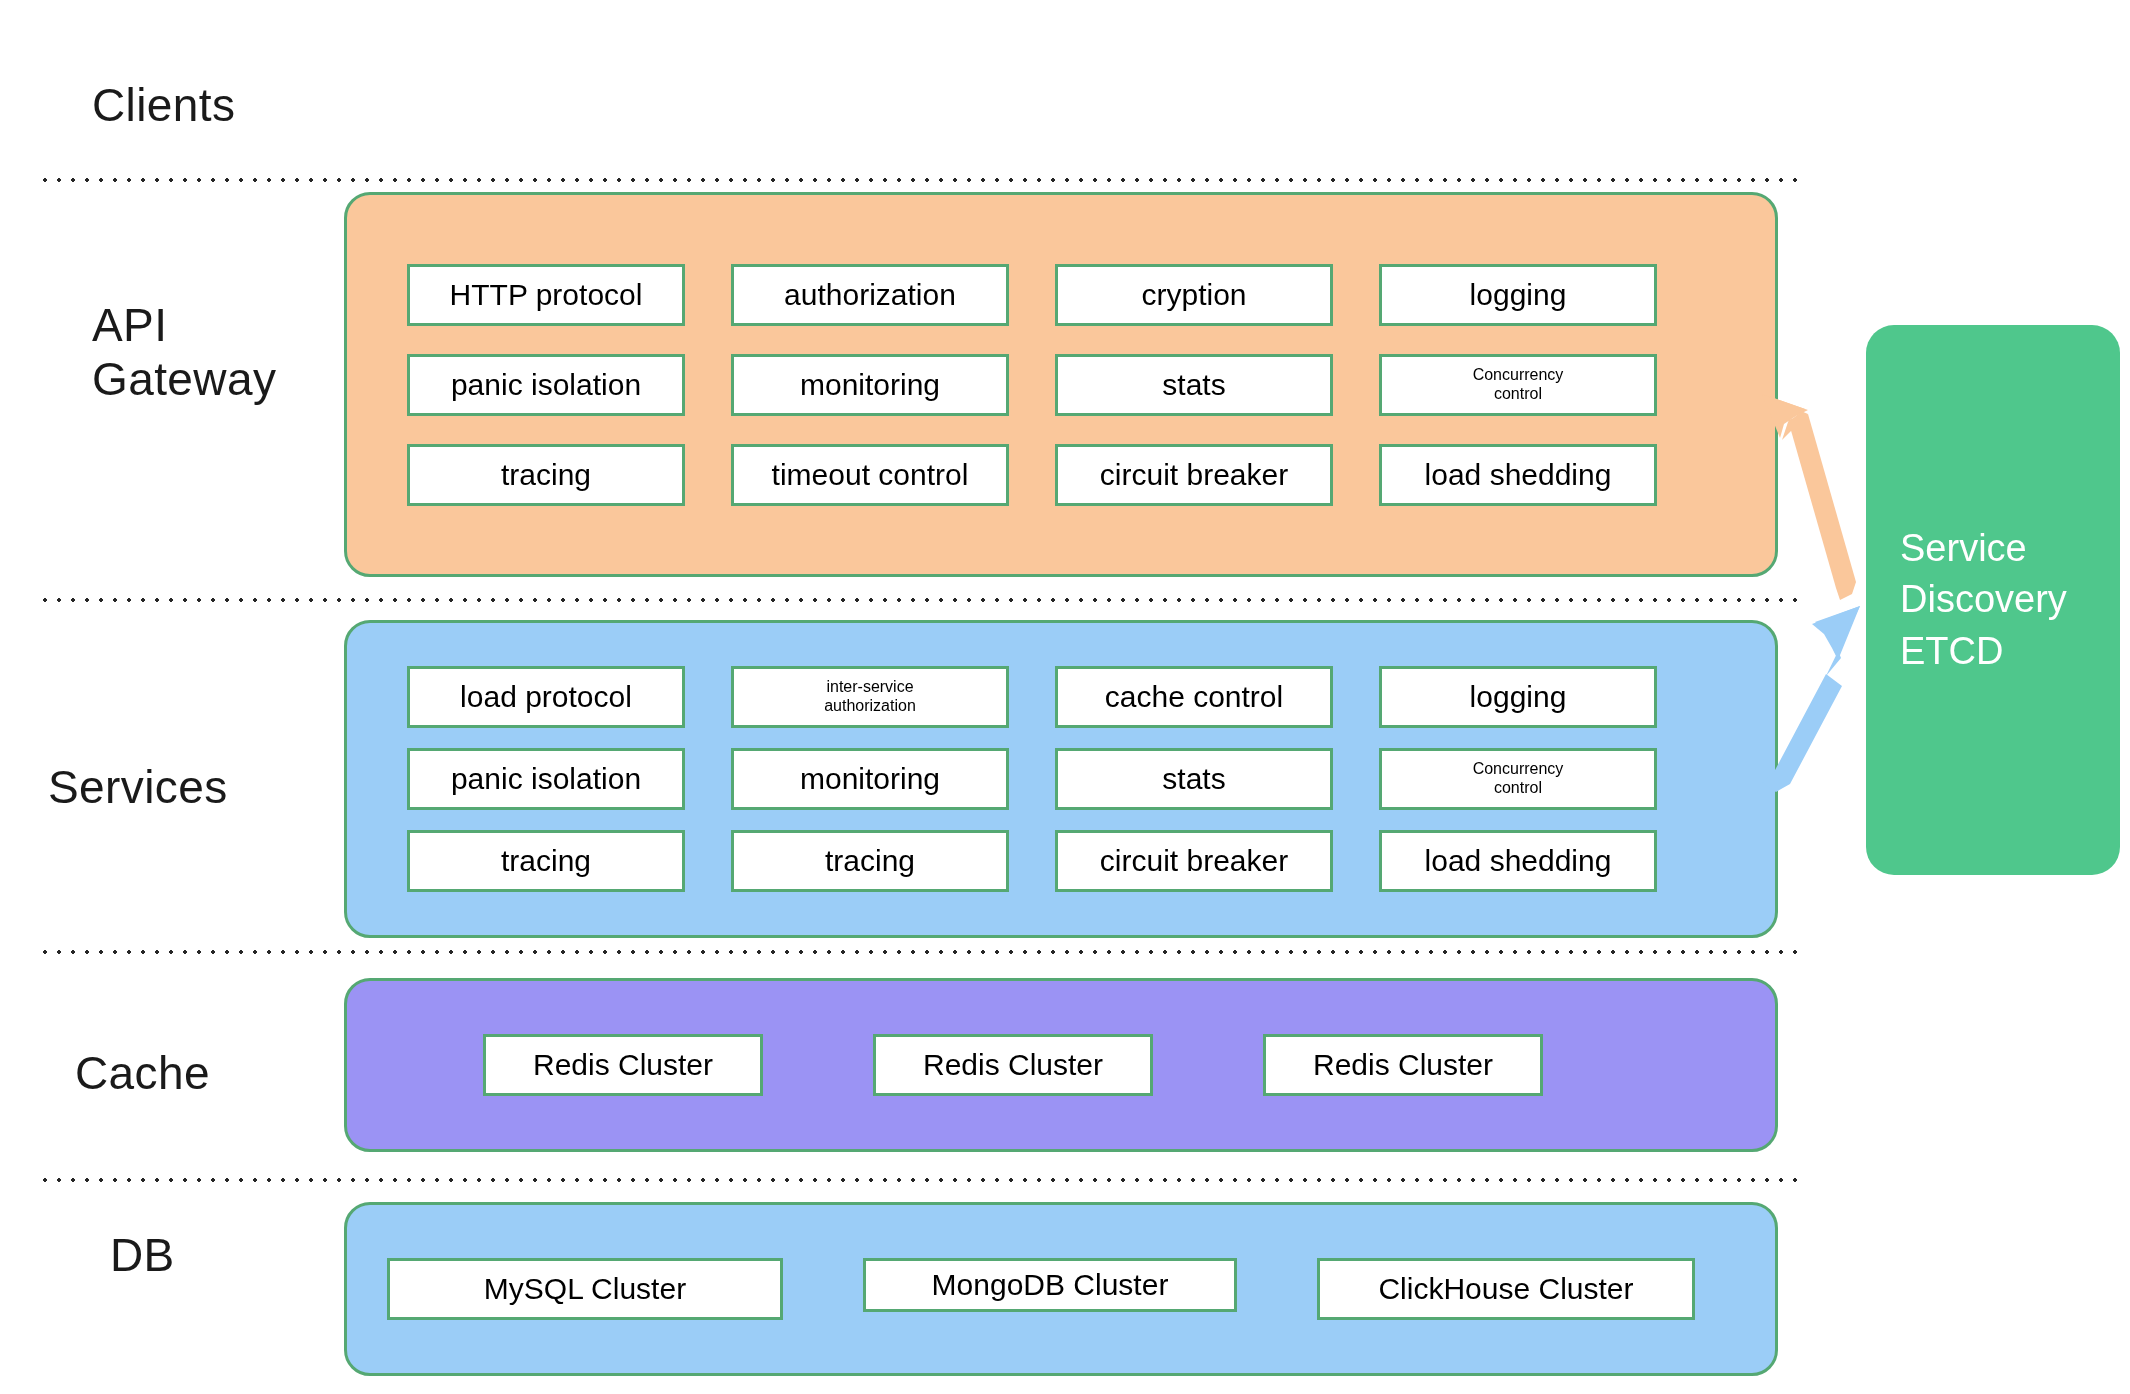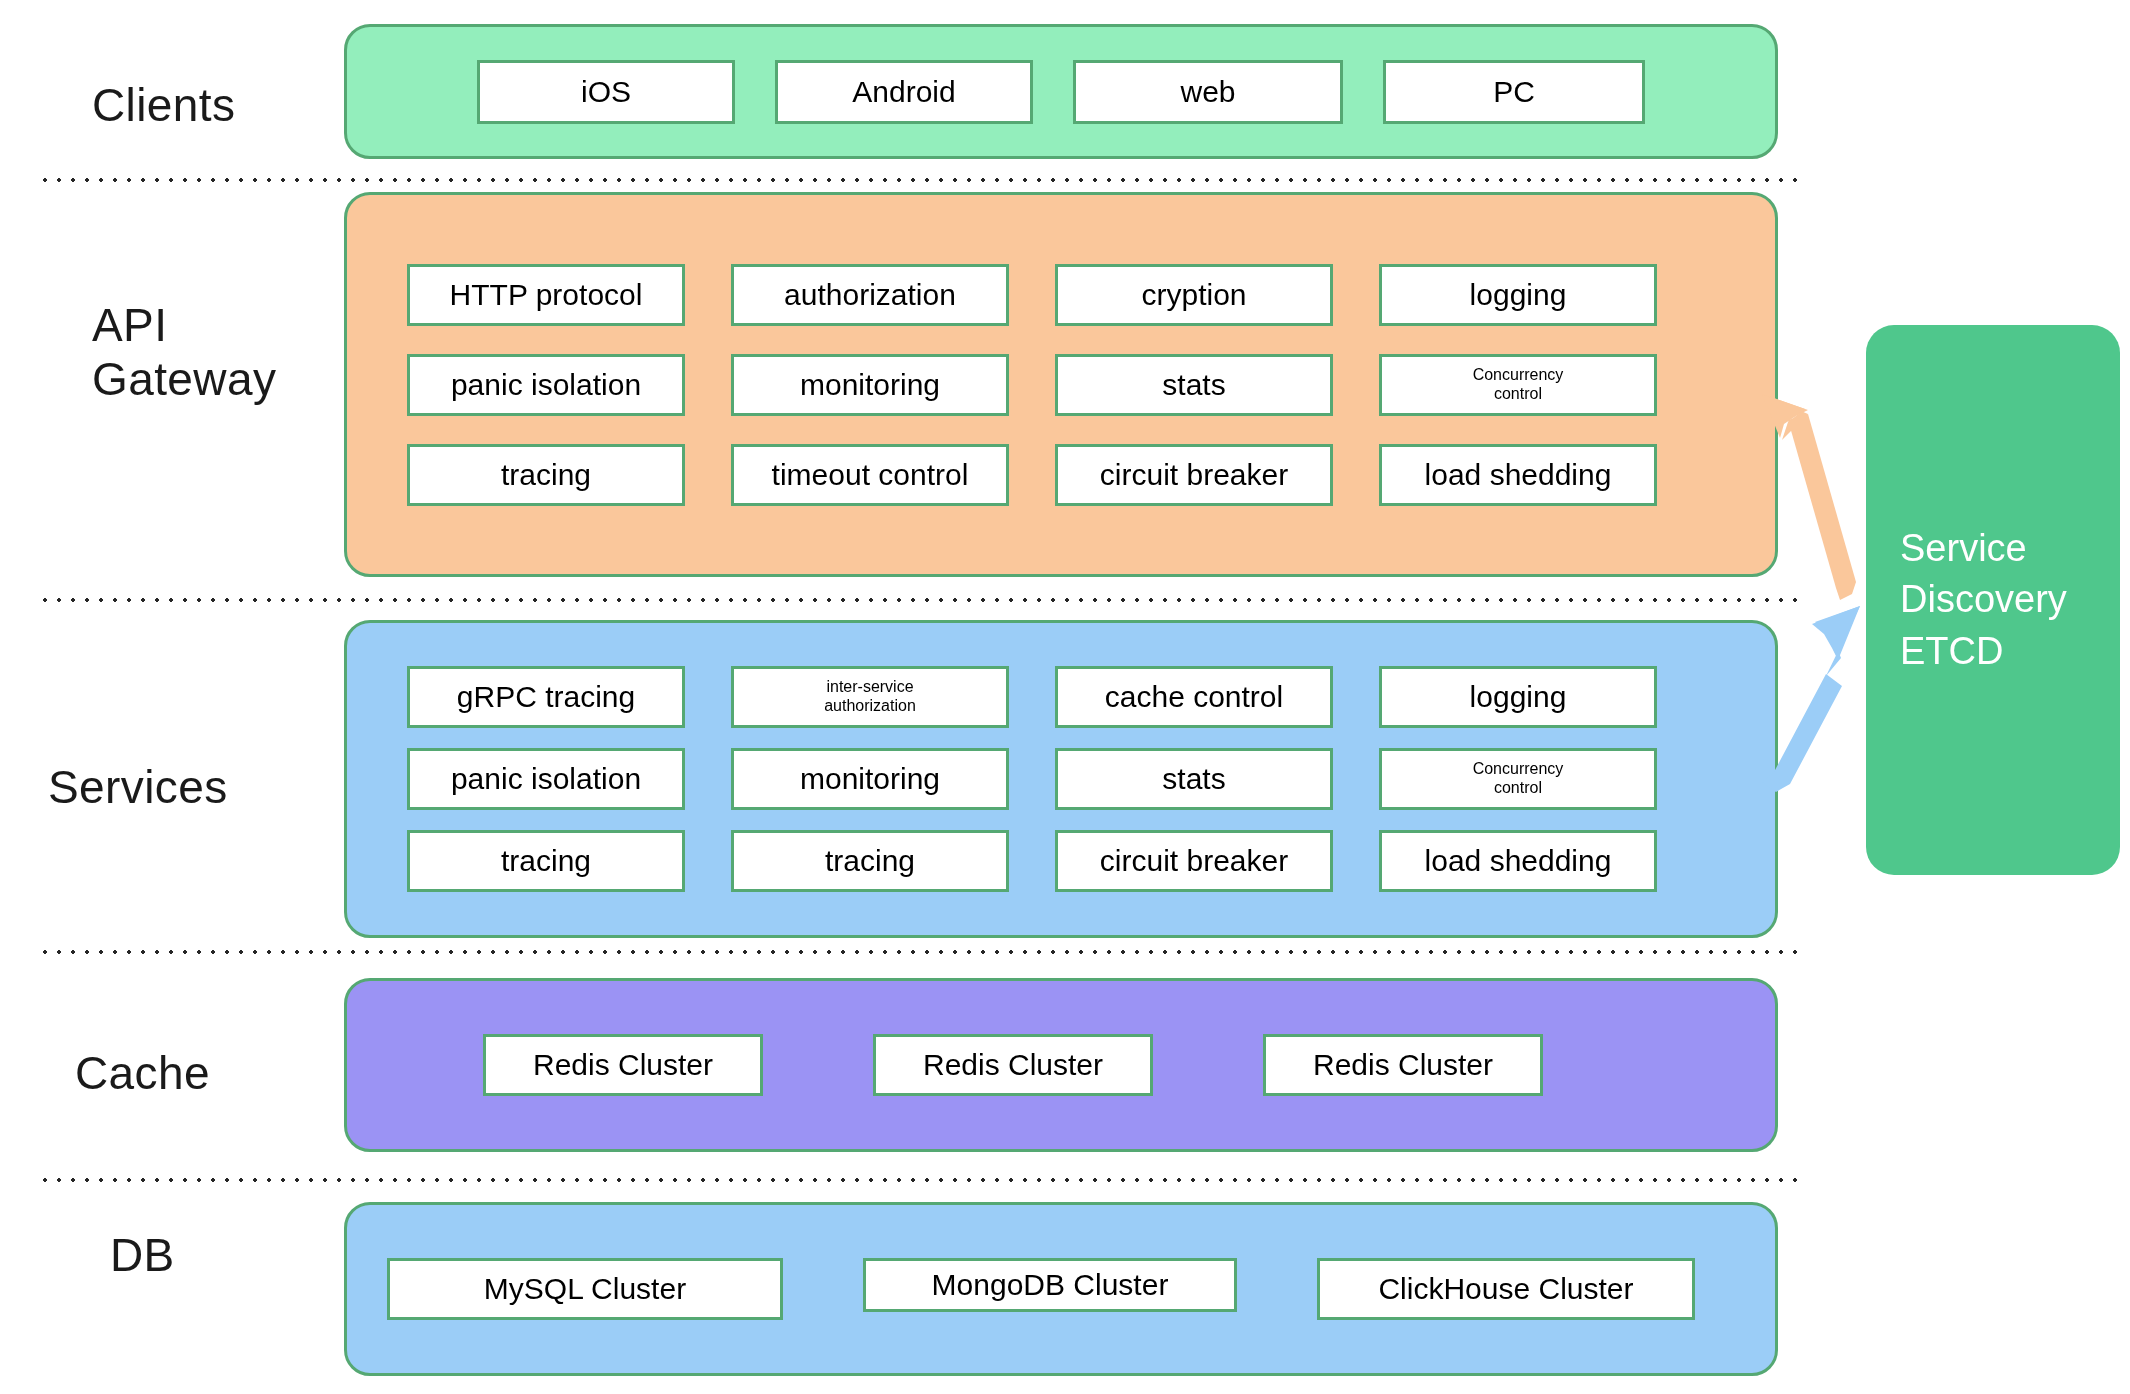--- a/index.html
+++ b/index.html
@@ -113,30 +113,20 @@
 Gateway</div>
   <div class="row-label" style="left:48px; top:760px; width:280px;">Services</div>
   <div class="row-label" style="left:75px; top:1046px; width:250px;">Cache</div>
   <div class="row-label" style="left:110px; top:1228px; width:250px;">DB</div>
 
   <div class="sep" style="top:178px;"></div>
   <div class="sep" style="top:598px;"></div>
   <div class="sep" style="top:950px;"></div>
   <div class="sep" style="top:1178px;"></div>
 
-  <div class="panel" style="left:344px; top:24px; width:1434px; height:135px; background:#93eebc;">
-    <div class="panel-rows">
-      <div class="panel-row" style="padding:0 30px; gap:40px; justify-content:flex-start;">
-        <div class="node" style="width:258px; height:64px; margin-left:100px;">iOS</div>
-        <div class="node" style="width:258px; height:64px;">Android</div>
-        <div class="node" style="width:270px; height:64px;">web</div>
-        <div class="node" style="width:262px; height:64px;">PC</div>
-      </div>
-    </div>
-  </div>
 
   <div class="panel" style="left:344px; top:192px; width:1434px; height:385px; background:#fac79b;">
     <div class="panel-rows" style="gap:28px; padding:0 60px;">
       <div class="panel-row" style="gap:46px;">
         <div class="node" style="width:278px; height:62px;">HTTP protocol</div>
         <div class="node" style="width:278px; height:62px;">authorization</div>
         <div class="node" style="width:278px; height:62px;">cryption</div>
         <div class="node" style="width:278px; height:62px;">logging</div>
       </div>
       <div class="panel-row" style="gap:46px;">
@@ -151,21 +141,21 @@
         <div class="node" style="width:278px; height:62px;">timeout control</div>
         <div class="node" style="width:278px; height:62px;">circuit breaker</div>
         <div class="node" style="width:278px; height:62px;">load shedding</div>
       </div>
     </div>
   </div>
 
   <div class="panel" style="left:344px; top:620px; width:1434px; height:318px; background:#9bcdf7;">
     <div class="panel-rows" style="gap:20px; padding:0 60px;">
       <div class="panel-row" style="gap:46px;">
-        <div class="node" style="width:278px; height:62px;">gRPC tracing</div>
+        <div class="node" style="width:278px; height:62px;">load protocol</div>
         <div class="node two-line" style="width:278px; height:62px;">inter-service
 authorization</div>
         <div class="node" style="width:278px; height:62px;">cache control</div>
         <div class="node" style="width:278px; height:62px;">logging</div>
       </div>
       <div class="panel-row" style="gap:46px;">
         <div class="node" style="width:278px; height:62px;">panic isolation</div>
         <div class="node" style="width:278px; height:62px;">monitoring</div>
         <div class="node" style="width:278px; height:62px;">stats</div>
         <div class="node two-line" style="width:278px; height:62px;">Concurrency

